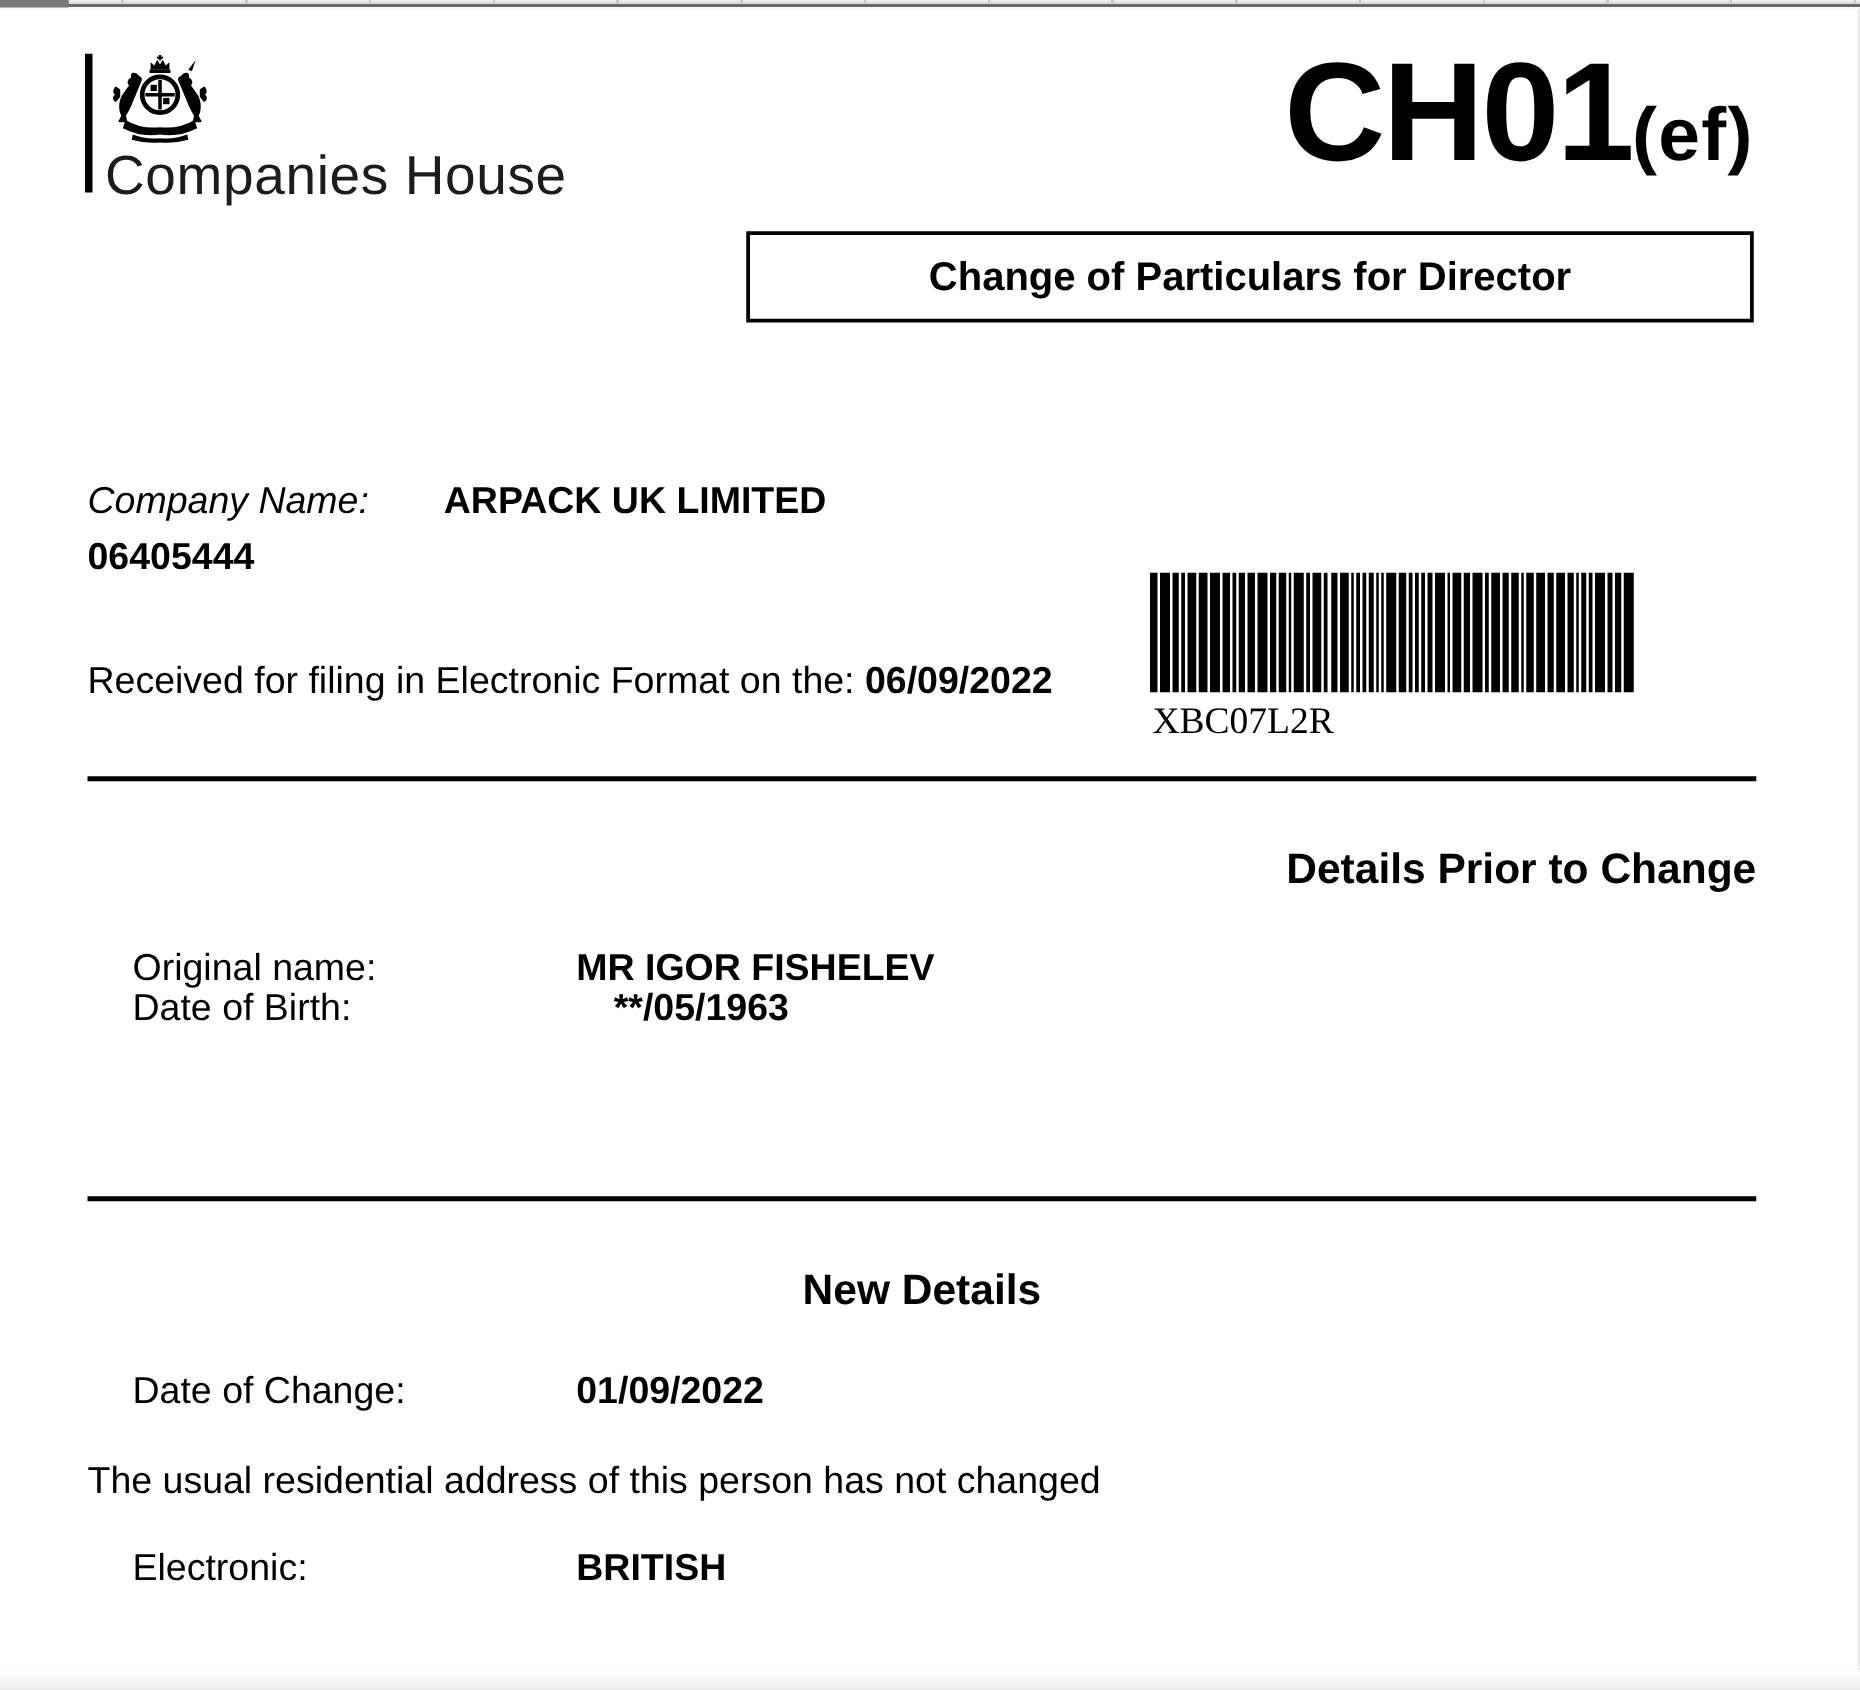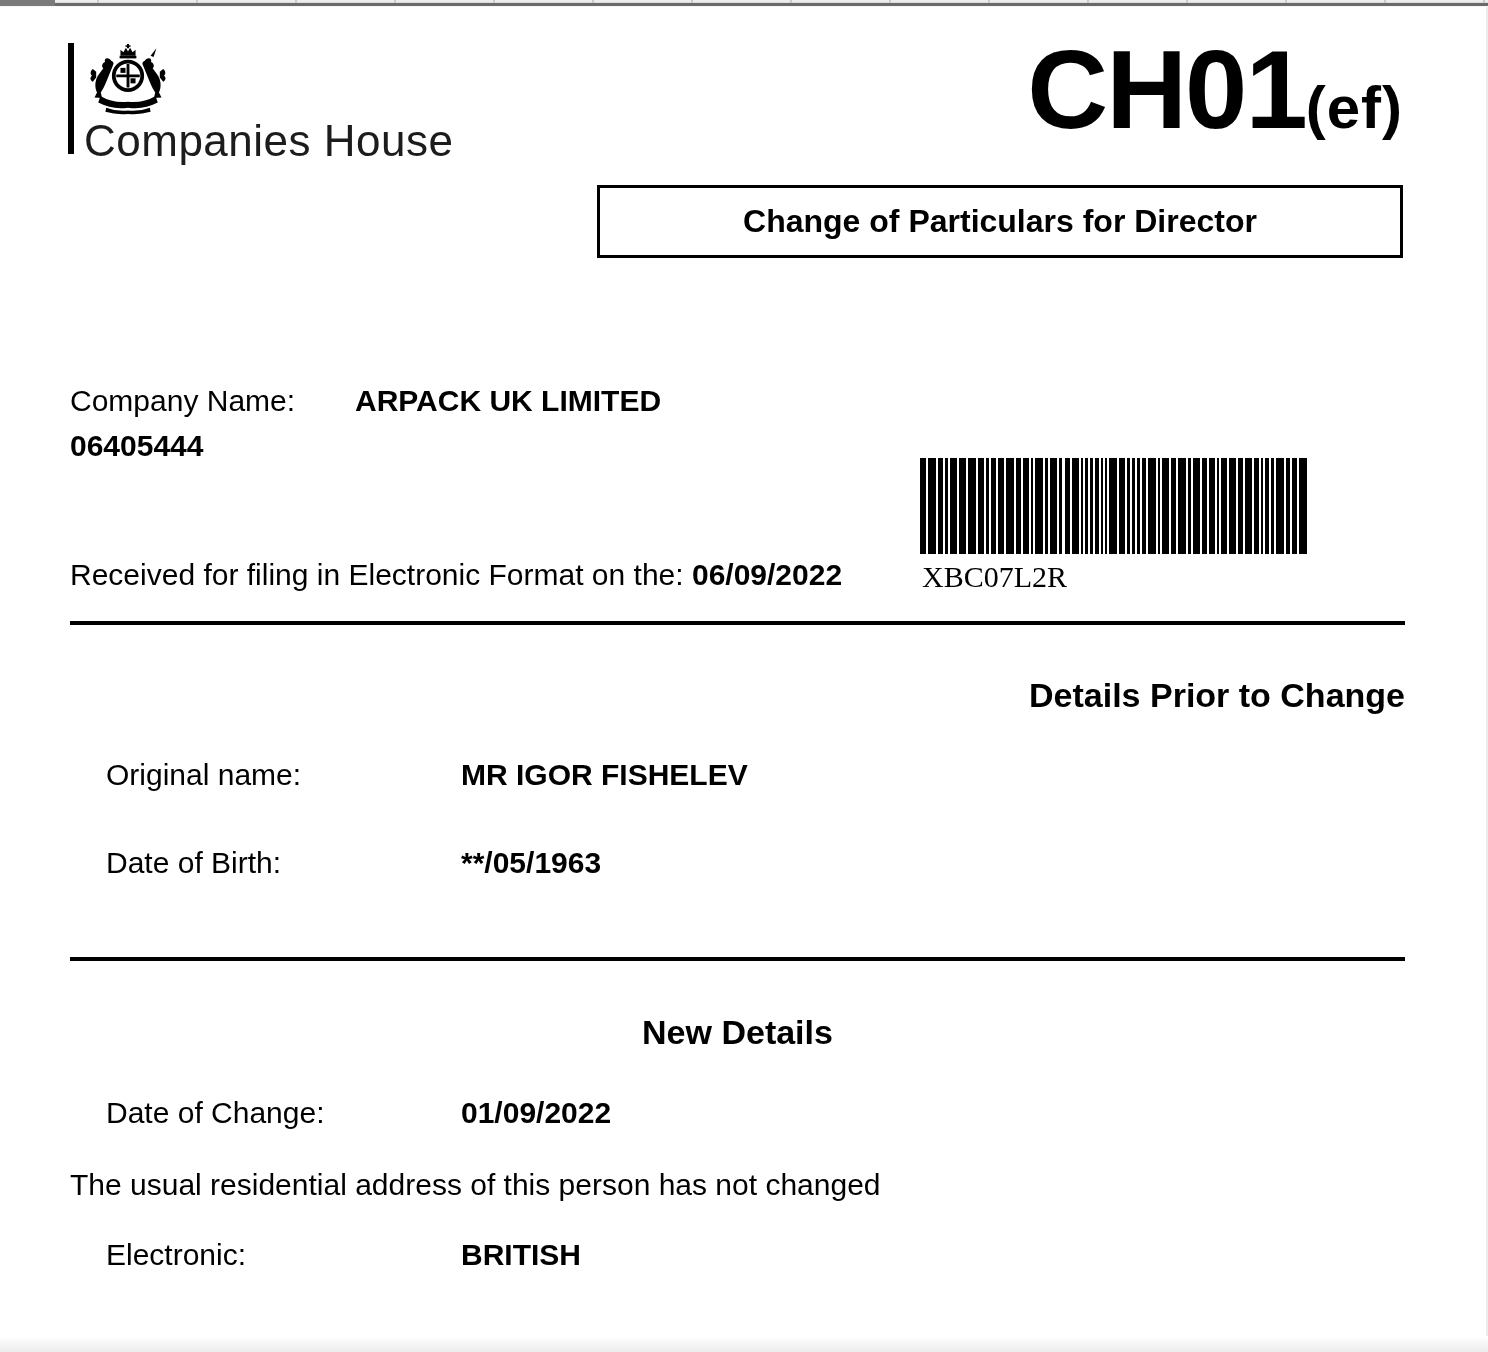--- a/index.html
+++ b/index.html
@@ -28,46 +28,46 @@
   .form-code .suffix{font-size:60px;letter-spacing:1px;}
 
   
   .title-box{position:absolute;left:597px;top:185px;width:806px;height:73px;
     border:3px solid #000;box-sizing:border-box;display:flex;align-items:center;justify-content:center;}
   .title-box span{font-weight:700;font-size:32px;}
 
   
   .row{position:absolute;left:70px;display:flex;font-size:30px;line-height:1.25;white-space:nowrap;}
   .row .lbl{display:inline-block;}
-  .row.company .lbl{width:285px;}
+  .row.company .lbl{width:285px;font-style:italic;}
   .row.detail .lbl{width:355px;margin-left:36px;}
   .row .val{font-weight:700;}
 
   .row-company-name{top:382px;}
   .row-company-number{top:427px;}
 
   
   .barcode{position:absolute;left:920px;top:458px;width:466px;height:96px;overflow:hidden;font-size:0;white-space:nowrap;}
   .barcode i{display:inline-block;height:100%;background:#000;}
   .barcode-label{position:absolute;left:922px;top:560px;font-family:"Liberation Serif", serif;font-size:30px;}
 
-  .received{position:absolute;left:70px;top:558px;font-size:30px;white-space:nowrap;}
+  .received{position:absolute;left:70px;top:528px;font-size:30px;white-space:nowrap;}
   .received .date{font-weight:700;}
 
   .hr{position:absolute;left:70px;width:1335px;height:4px;background:#000;}
   .hr1{top:621px;}
   .hr2{top:957px;}
 
   .section-heading{position:absolute;left:70px;width:1335px;text-align:center;
     font-weight:700;font-size:34px;}
   .heading-prior{top:676px;text-align:right;}
   .heading-new{top:1013px;}
 
   .row-original-name{top:756px;}
-  .row-dob{top:844px;}
+  .row-dob{top:788px;gap:30px;}
   .row-date-change{top:1094px;}
   .note{position:absolute;left:70px;top:1168px;font-size:30px;white-space:nowrap;}
   .row-nationality{top:1236px;}
 </style>
 </head>
 <body>
 
 <div class="top-strip">
   <div class="ticks"></div>
   <div class="left-block"></div>

